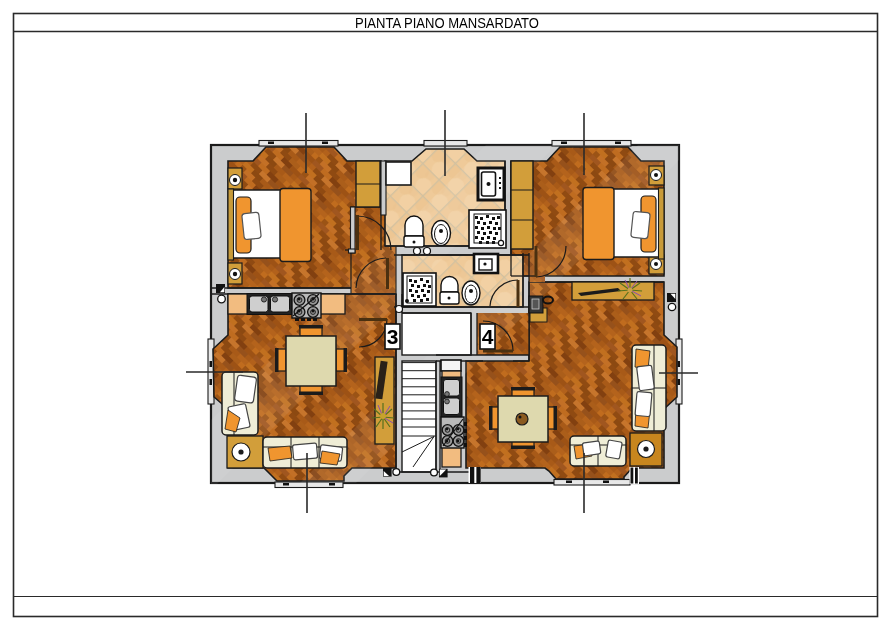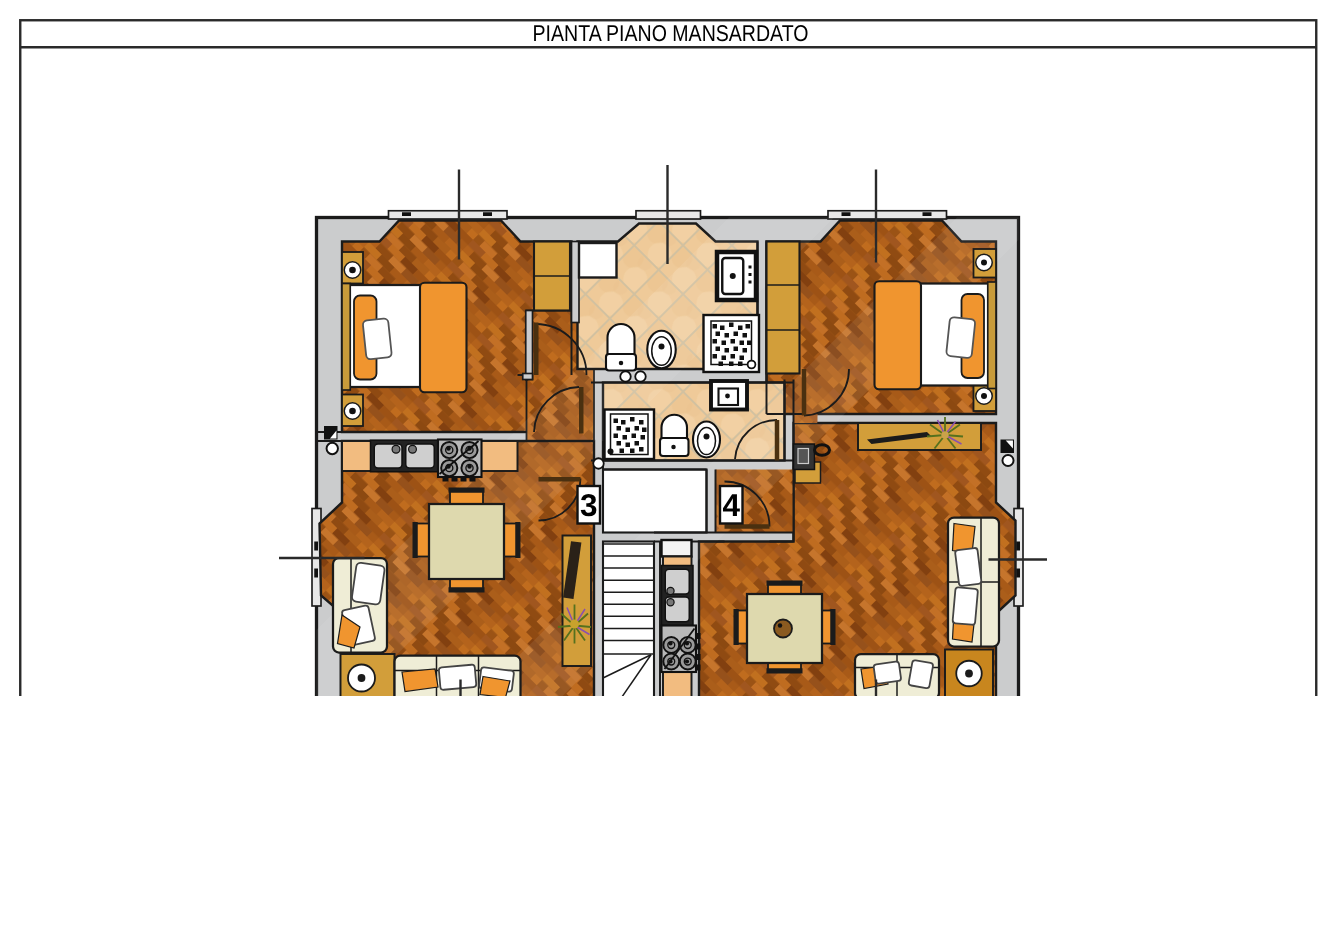--- a/index.html
+++ b/index.html
@@ -1,16 +1,16 @@
 <!DOCTYPE html>
 <html><head>
 <meta charset="utf-8">
 <style>
   html,body{margin:0;padding:0;background:#ffffff;}
-  .page{position:relative;width:891px;height:464px;font-family:"Liberation Sans",sans-serif;}
+  .page{position:relative;width:891px;height:630px;font-family:"Liberation Sans",sans-serif;}
   svg{position:absolute;top:0;left:0;}
 </style>
 </head>
 <body>
 <div class="page">
 <svg width="891" height="630" viewBox="0 0 891 630">
 <defs>
   <pattern id="wd" width="48" height="20" patternUnits="userSpaceOnUse" patternTransform="rotate(45)">
     <rect width="48" height="20" fill="#a05617"></rect>
     <rect x="0" y="0" width="12" height="5" fill="#c1701f"></rect>

